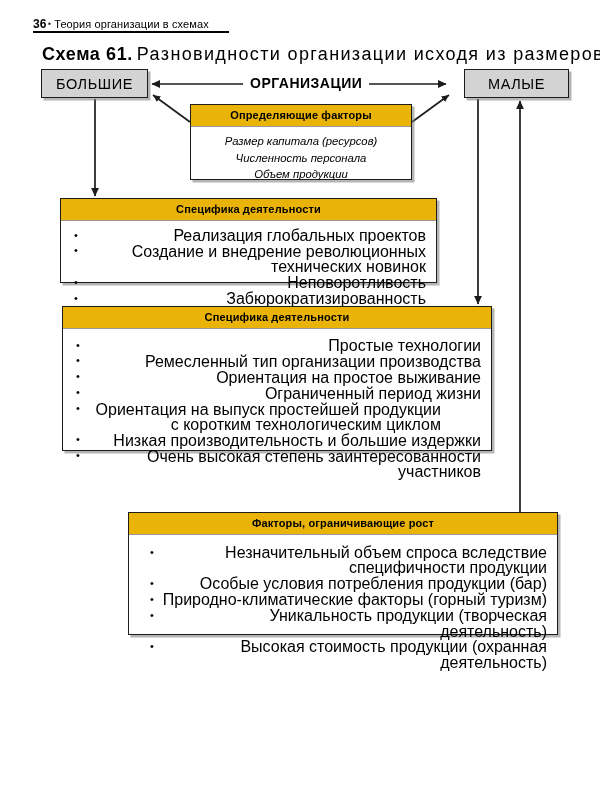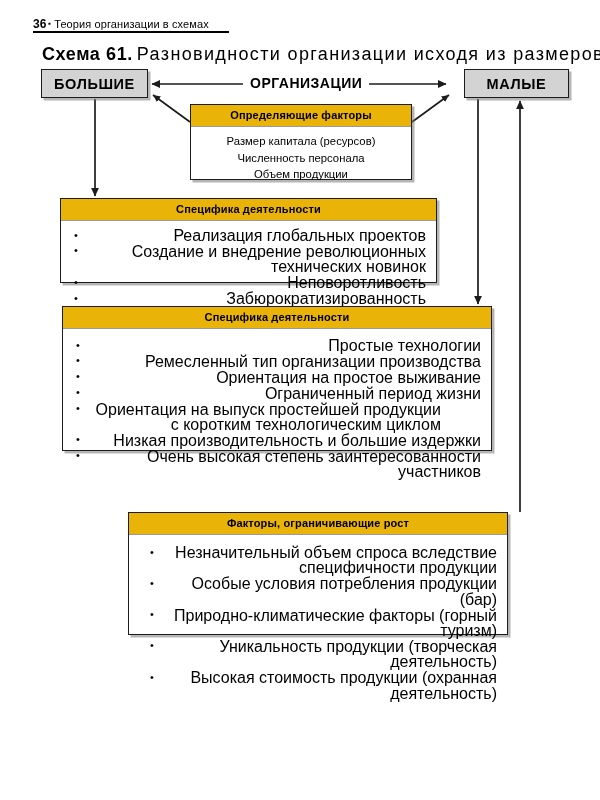--- a/index.html
+++ b/index.html
@@ -94,20 +94,21 @@
   .box-body {
     padding: 7px 10px 6px 12px;
     font-size: 11px;
     line-height: 15.4px;
   }
   .box-body.centered {
     text-align: center;
     padding: 6px 8px 6px 8px;
     line-height: 16.5px;
     font-size: 11.3px;
+    font-style: italic;
   }
 
   
   ul.bullets {
     margin: 0;
     padding: 0;
     list-style: none;
   }
   ul.bullets li {
     position: relative;
@@ -125,21 +126,21 @@
     font-size: 11px;
   }
 
   
   .term-box {
     position: absolute;
     box-sizing: border-box;
     border: 1.6px solid #1c1c1c;
     background: #d3d3d3;
     box-shadow: 2.5px 2.5px 0 rgba(120,120,120,0.55);
-    font-weight: bold;
+    font-weight: normal;
     font-size: 14.5px;
     text-align: center;
     letter-spacing: 0.6px;
     display: flex;
     align-items: center;
     justify-content: center;
   }
 
   .org-label {
     position: absolute;
@@ -236,21 +237,21 @@
         <li>Ремесленный тип организации производства</li>
         <li>Ориентация на простое выживание</li>
         <li>Ограниченный период жизни</li>
         <li style="padding-right:40px;">Ориентация на выпуск простейшей продукции с коротким технологическим циклом</li>
         <li>Низкая производительность и большие издержки</li>
         <li>Очень высокая степень заинтересованности участников</li>
       </ul>
     </div>
   </div>
 
-  <div class="box" style="left:128px; top:512px; width:380px; height:123px;">
+  <div class="box" style="left:128px; top:512px; width:430px; height:123px;">
     <div class="box-head">Факторы, ограничивающие рост</div>
     <div class="box-body" style="padding-top:10px; padding-left:20px;">
       <ul class="bullets">
         <li>Незначительный объем спроса вследствие специфичности продукции</li>
         <li>Особые условия потребления продукции (бар)</li>
         <li>Природно-климатические факторы (горный туризм)</li>
         <li>Уникальность продукции (творческая деятельность)</li>
         <li>Высокая стоимость продукции (охранная деятельность)</li>
       </ul>
     </div>

